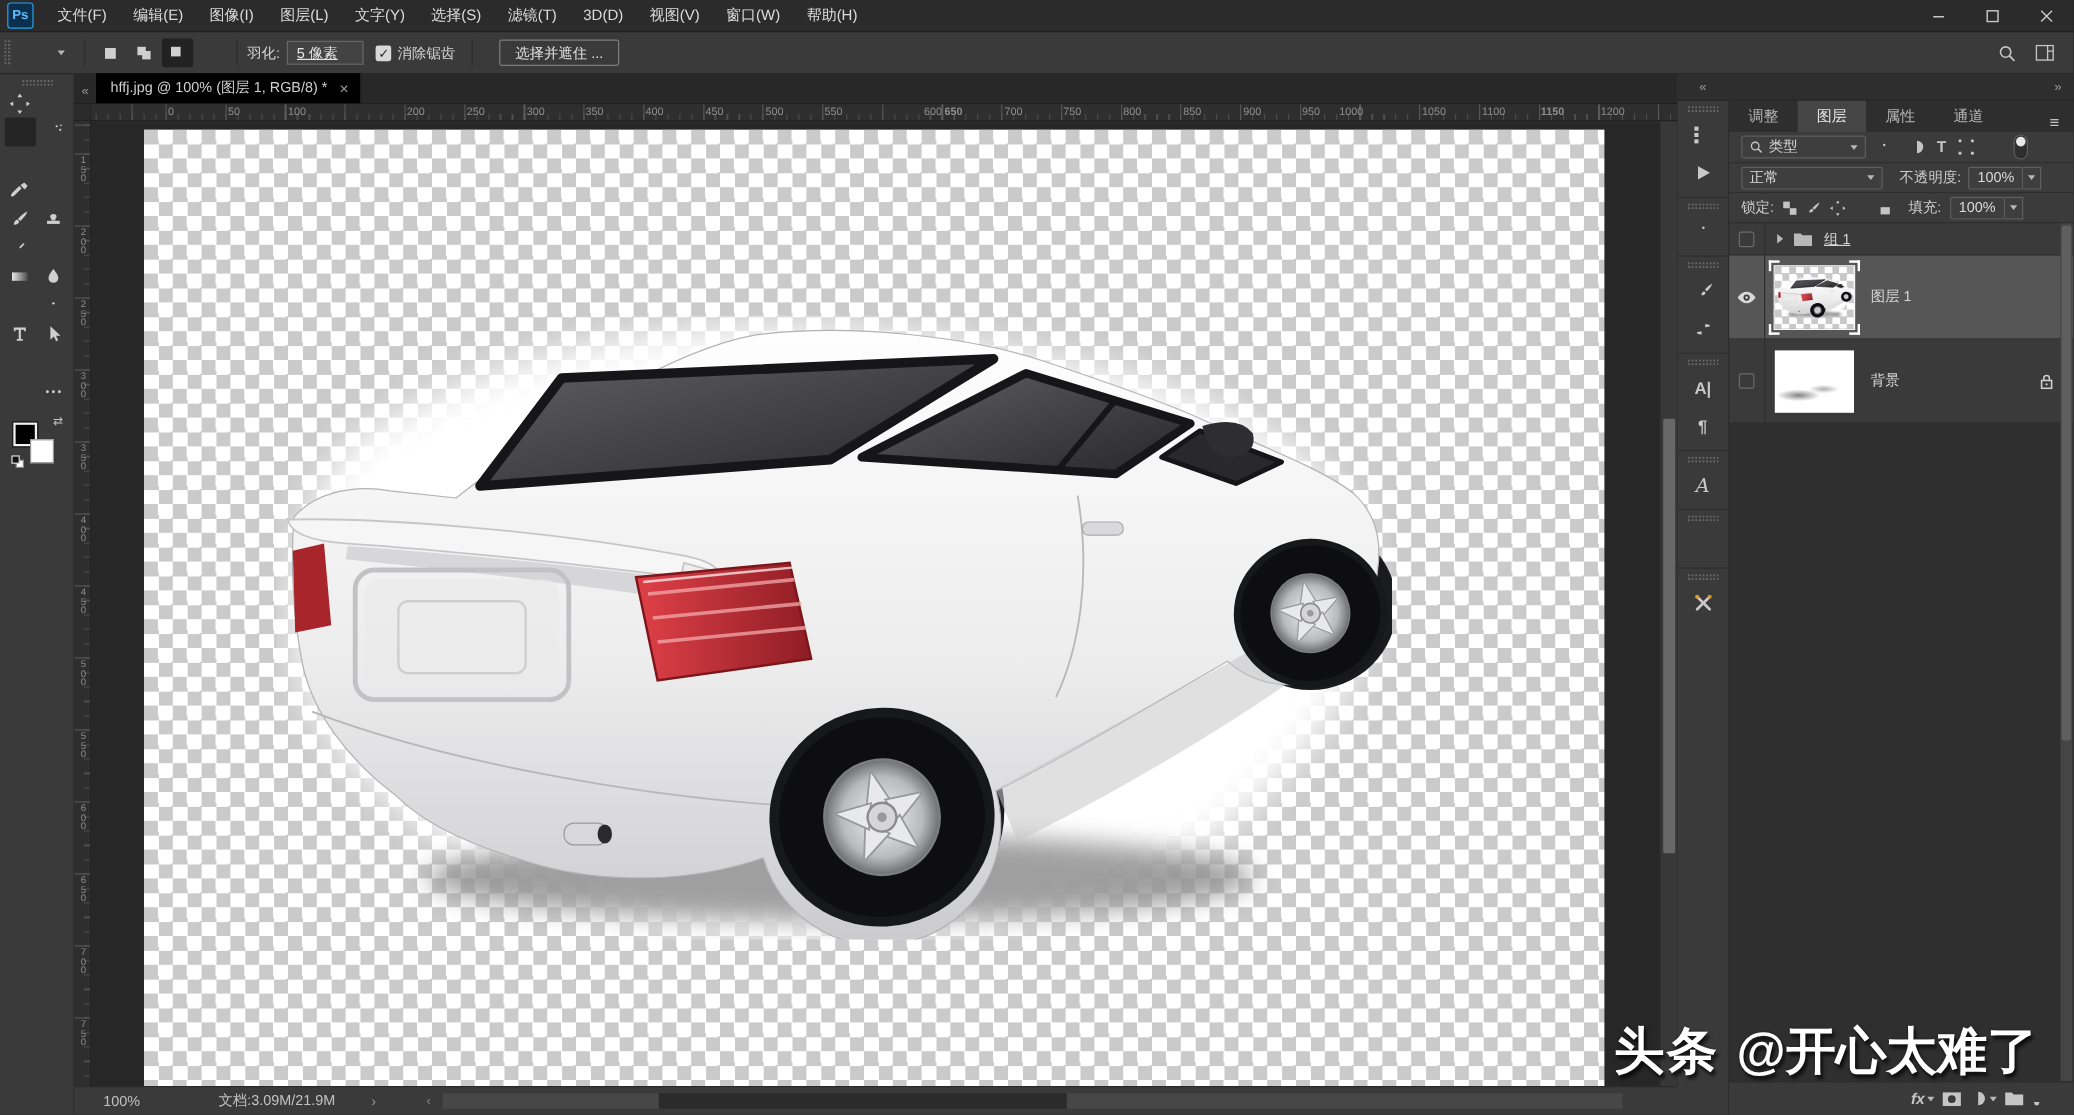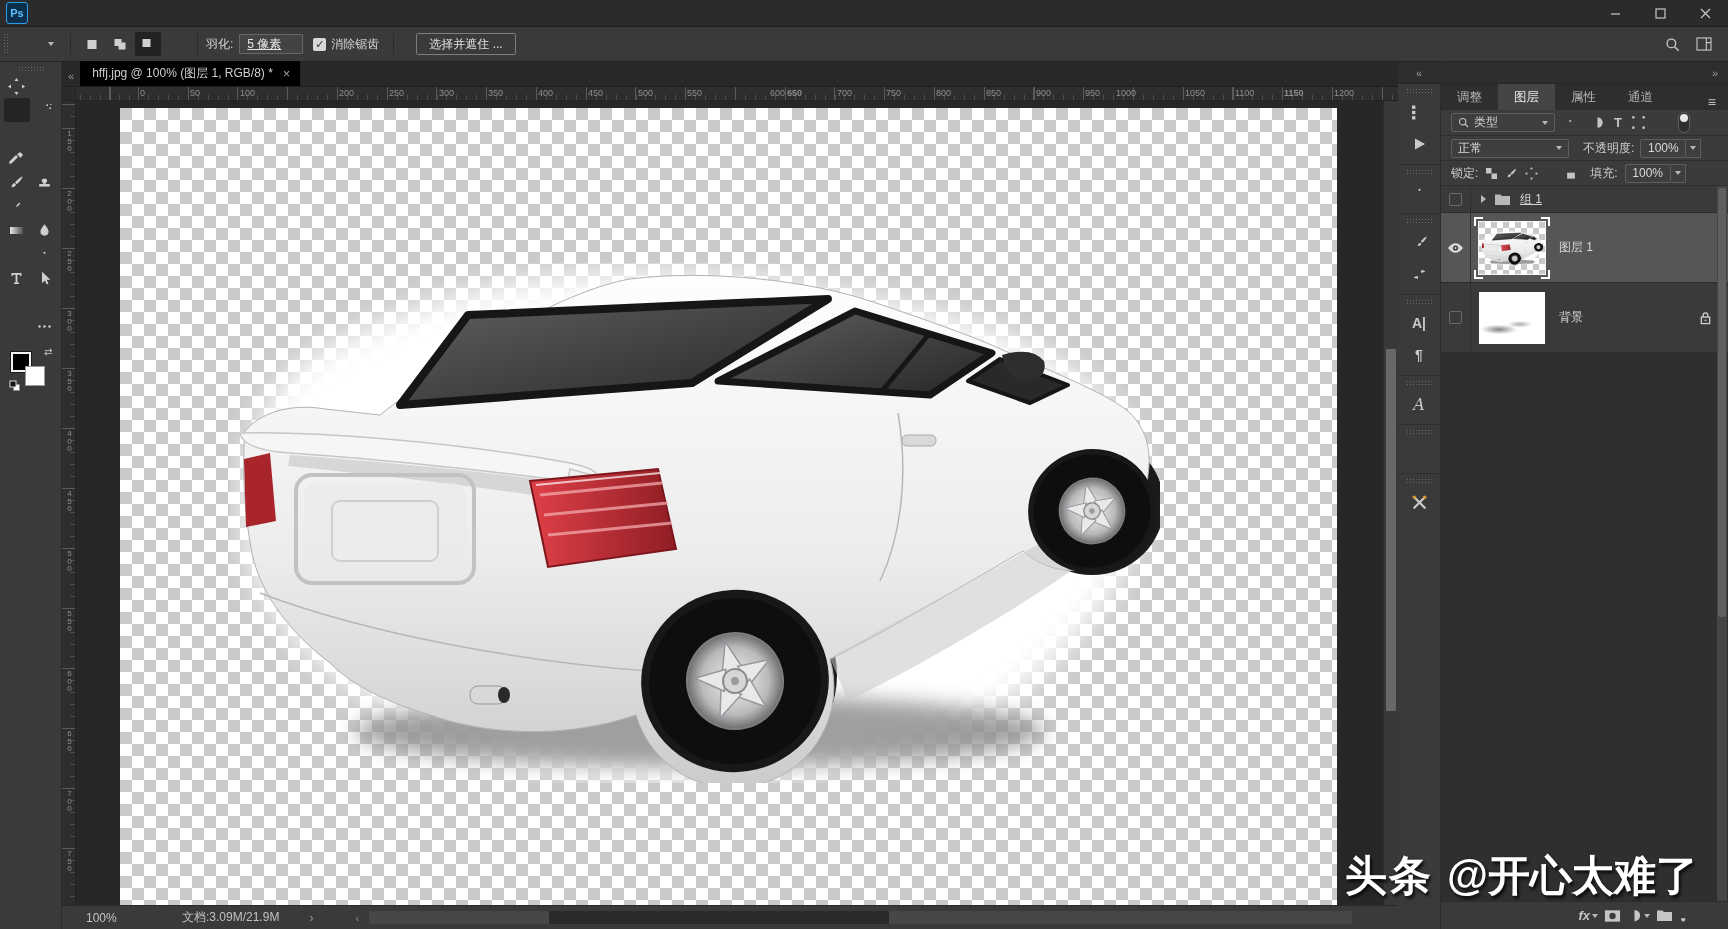--- a/index.html
+++ b/index.html
@@ -148,38 +148,51 @@
   .corner.tl { left:-5px; top:-5px; border-right:none; border-bottom:none; }
   .corner.tr { right:-5px; top:-5px; border-left:none; border-bottom:none; }
   .corner.bl { left:-5px; bottom:-5px; border-right:none; border-top:none; }
   .corner.br { right:-5px; bottom:-5px; border-left:none; border-top:none; }
   .thumb-bg { width:66px; height:52px; margin:0 14px 0 8px; background:#fff;
     background-image:radial-gradient(ellipse 26px 7px at 30% 72%, rgba(90,90,90,.75), transparent 70%),
                      radial-gradient(ellipse 18px 5px at 62% 62%, rgba(120,120,120,.6), transparent 70%); }
   .lock-mini { margin-left:auto; margin-right:16px; }
   .pscroll { position:absolute; right:1px; top:0; bottom:0; width:10px; background:#454545; }
   .pscroll .pthumb { position:absolute; left:1px; right:1px; top:2px; height:60%; background:#5f5f5f; border-radius:2px; }
-  .lbottom { height:28px; background:#3a3a3a; border-top:1px solid #2c2c2c; display:flex; align-items:center; justify-content:flex-end; gap:6px; padding-right:14px; }
+  .lbottom { height:28px; background:#3a3a3a; border-top:1px solid #2c2c2c; display:flex; align-items:center; justify-content:flex-end; gap:6px; }
   .lbottom .bicon { display:flex; align-items:center; color:#c5c5c5; }
   .lbottom svg *[fill="c"] { fill:#c5c5c5; }
   .fx-txt { font-style:italic; font-weight:bold; font-size:13px; color:#c5c5c5; }
 
   
   .watermark { position:absolute; right:30px; top:848px; z-index:50; color:#fff; white-space:nowrap;
     text-shadow:2px 3px 3px rgba(0,0,0,.7), 0 0 2px rgba(0,0,0,.4); font-size:42px; }
   .watermark .brand { font-weight:900; margin-right:14px; letter-spacing:2px; }
   .watermark .handle { font-weight:700; }
 </style>
 </head>
 <body>
 
 <div id="app">
 
   <div class="menubar">
     <div class="ps-logo">Ps</div>
+    <div id="menu-items" style="display:flex;">
+        <span class="menu-item">文件(F)</span>
+        <span class="menu-item">编辑(E)</span>
+        <span class="menu-item">图像(I)</span>
+        <span class="menu-item">图层(L)</span>
+        <span class="menu-item">文字(Y)</span>
+        <span class="menu-item">选择(S)</span>
+        <span class="menu-item">滤镜(T)</span>
+        <span class="menu-item">3D(D)</span>
+        <span class="menu-item">视图(V)</span>
+        <span class="menu-item">窗口(W)</span>
+        <span class="menu-item">帮助(H)</span>
+      </div>
     <div class="win-controls">
       <div class="win-btn">
           <svg width="11" height="11">
             <path d="M1 6h9" stroke-width="1.2"></path>
           </svg>
         </div>
       <div class="win-btn">
           <svg width="11" height="11">
             <rect x="1" y="1" width="9" height="9" fill="none" stroke-width="1.2"></rect>
           </svg>

